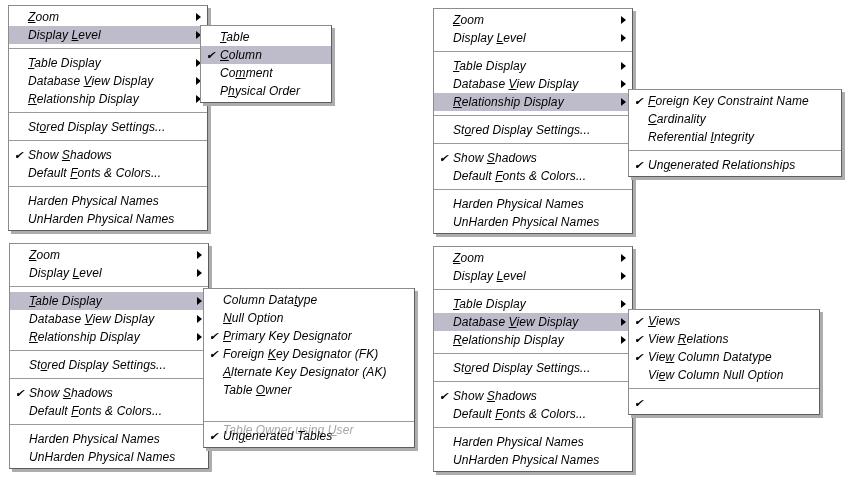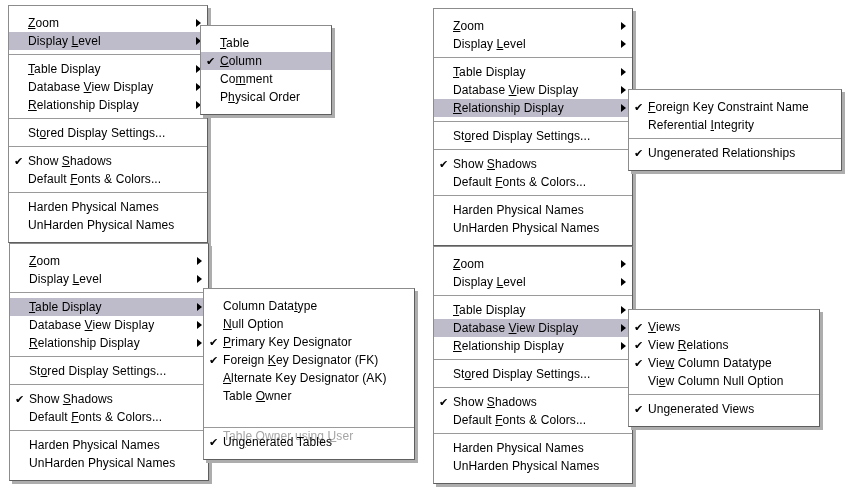--- a/index.html
+++ b/index.html
@@ -9,23 +9,24 @@
     font-family:"Liberation Sans",sans-serif;
   }
   .stage{position:absolute;inset:0;}
   .menu{
     position:absolute;
     background:var(--menu-bg,#fff);
     border:1px solid var(--border-light,#8c8c8c);
     border-right-color:var(--border-dark,#5e5e5e);
     border-bottom-color:var(--border-dark,#5e5e5e);
     box-shadow:3px 3px 0 var(--shadow,#adadad);
-    padding:8px 0;
+    padding:2px 0;
     font-size:12px;
     color:var(--text,#000);
+    font-style:italic;
   }
   .mi{
     display:flex;align-items:center;
     height:18px;line-height:18px;
     white-space:nowrap;cursor:default;
   }
   .mi.hl{background:var(--hl,#bebcca);}
   .chk{
     flex:0 0 19px;width:19px;text-align:center;
     font-size:11px;line-height:18px;visibility:hidden;
@@ -216,20 +217,25 @@
 
   </div>
 </div>
   <div class="menu" style="left:628px;top:89px;width:212px;">
   <div class="mi on">
     <span class="chk">✔</span>
     <span class="lbl"><u>F</u>oreign Key Constraint Name</span>
 
   </div>
 
+  <div class="mi">
+    <span class="chk">✔</span>
+    <span class="lbl"><u>C</u>ardinality</span>
+
+  </div>
 
   <div class="mi">
     <span class="chk">✔</span>
     <span class="lbl">Referential <u>I</u>ntegrity</span>
 
   </div>
 
   <div class="sep"></div>
 
   <div class="mi on">
@@ -453,17 +459,16 @@
   <div class="mi">
     <span class="chk">✔</span>
     <span class="lbl">Vi<u>e</u>w Column Null Option</span>
 
   </div>
 
   <div class="sep"></div>
 
   <div class="mi on">
     <span class="chk">✔</span>
-    <span class="lbl">Un<u>g</u>enerated Views</span>
 
   </div>
 </div>
 </div>
 
 </body></html>

